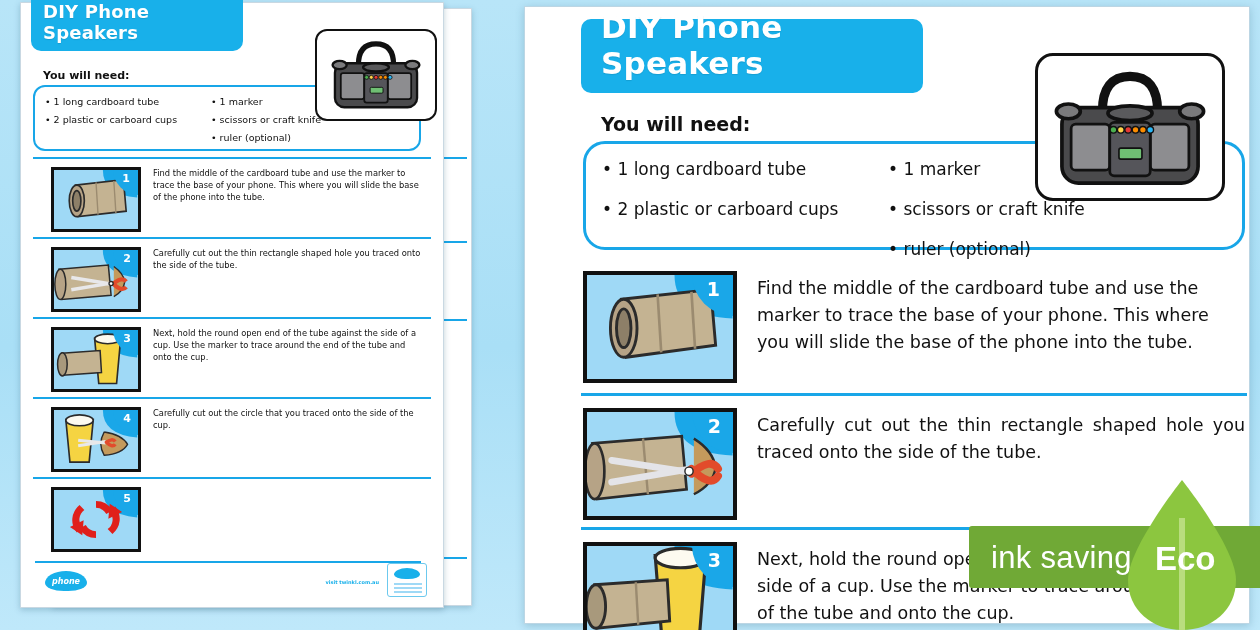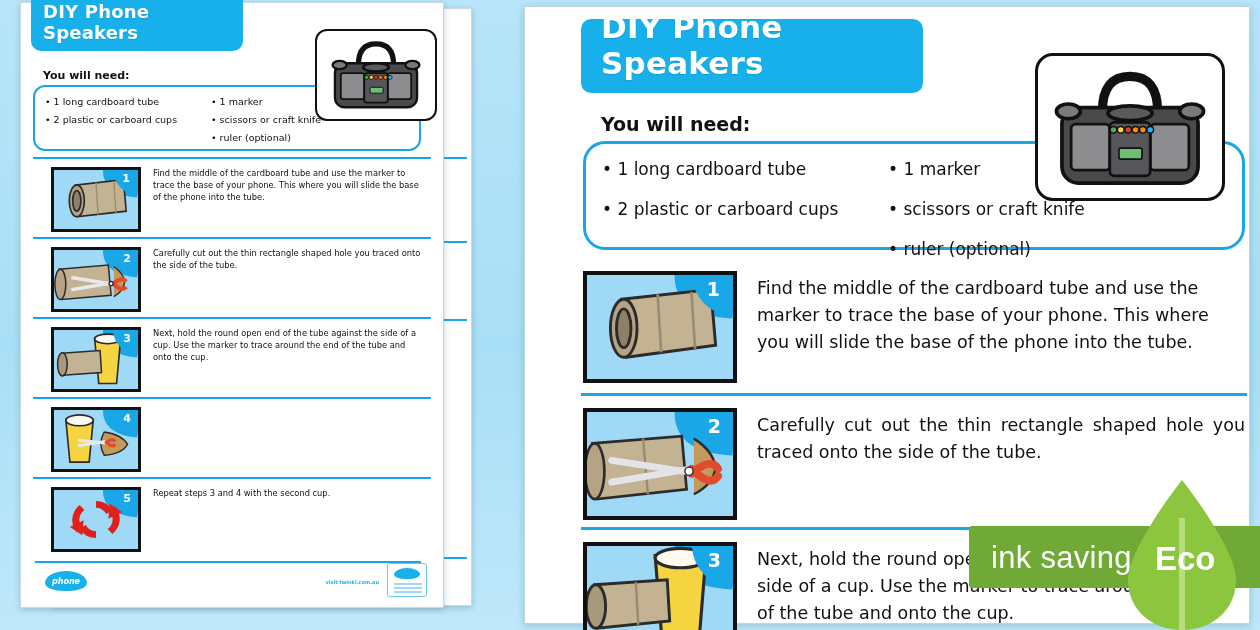--- a/index.html
+++ b/index.html
@@ -348,40 +348,40 @@
             <g>
               <path d="M34 44 L74 48" stroke="#e8e8ea" stroke-width="4.5"></path>
               <path d="M34 52 L74 46" stroke="#e8e8ea" stroke-width="4.5"></path>
               <path d="M74 48 q10 -8 14 -2" stroke="#e24b2b" stroke-width="5" fill="none"></path>
               <path d="M74 46 q10 10 14 4" stroke="#e24b2b" stroke-width="5" fill="none"></path>
             </g>
           </svg>
           <div class="num-q" style="width:26px;height:26px;"></div>
           <div class="num-badge" style="right:7px; top:2px; font-size:11px;">4</div>
         </div>
+        <div class="l-text">Carefully cut out the circle that you traced onto the side of the cup.</div>
       </div>
 
       <div class="l-step" style="top:474px;">
         <div class="l-thumb">
           <svg viewBox="0 0 120 86" width="84" height="59">
             <rect width="120" height="86" fill="#9fd9f6"></rect>
             <path d="M70 0 h50 v40 Q70 36 70 0Z" fill="#1aa7e8"></path>
             <g fill="#e0201b">
               <path d="M60 16 a28 28 0 0 1 24 14 l-9 5 a18 18 0 0 0 -15 -9 z"></path>
               <path d="M36 22 a28 28 0 0 0 -4 40 l8 -7 a18 18 0 0 1 3 -26 z"></path>
               <path d="M60 70 a28 28 0 0 1 -24 -14 l9 -5 a18 18 0 0 0 15 9 z"></path>
               <path d="M84 64 a28 28 0 0 0 4 -40 l-8 7 a18 18 0 0 1 -3 26 z"></path>
               <polygon points="80,20 98,32 78,42"></polygon>
               <polygon points="40,66 22,54 42,44"></polygon>
             </g>
           </svg>
           <div class="num-q" style="width:26px;height:26px;"></div>
           <div class="num-badge" style="right:7px; top:2px; font-size:11px;">5</div>
         </div>
-        <div class="l-text">Repeat steps 3 and 4 with the second cup.</div>
       </div>
 
       <div class="l-footrule"></div>
       <div class="twinkl-logo">phone</div>
       <div class="twinkl-url">visit twinkl.com.au</div>
       <div class="twinkl-stamp">
         <div class="sc"></div>
         <div class="ln" style="top:19px;"></div>
         <div class="ln" style="top:23px;"></div>
         <div class="ln" style="top:27px;"></div>

